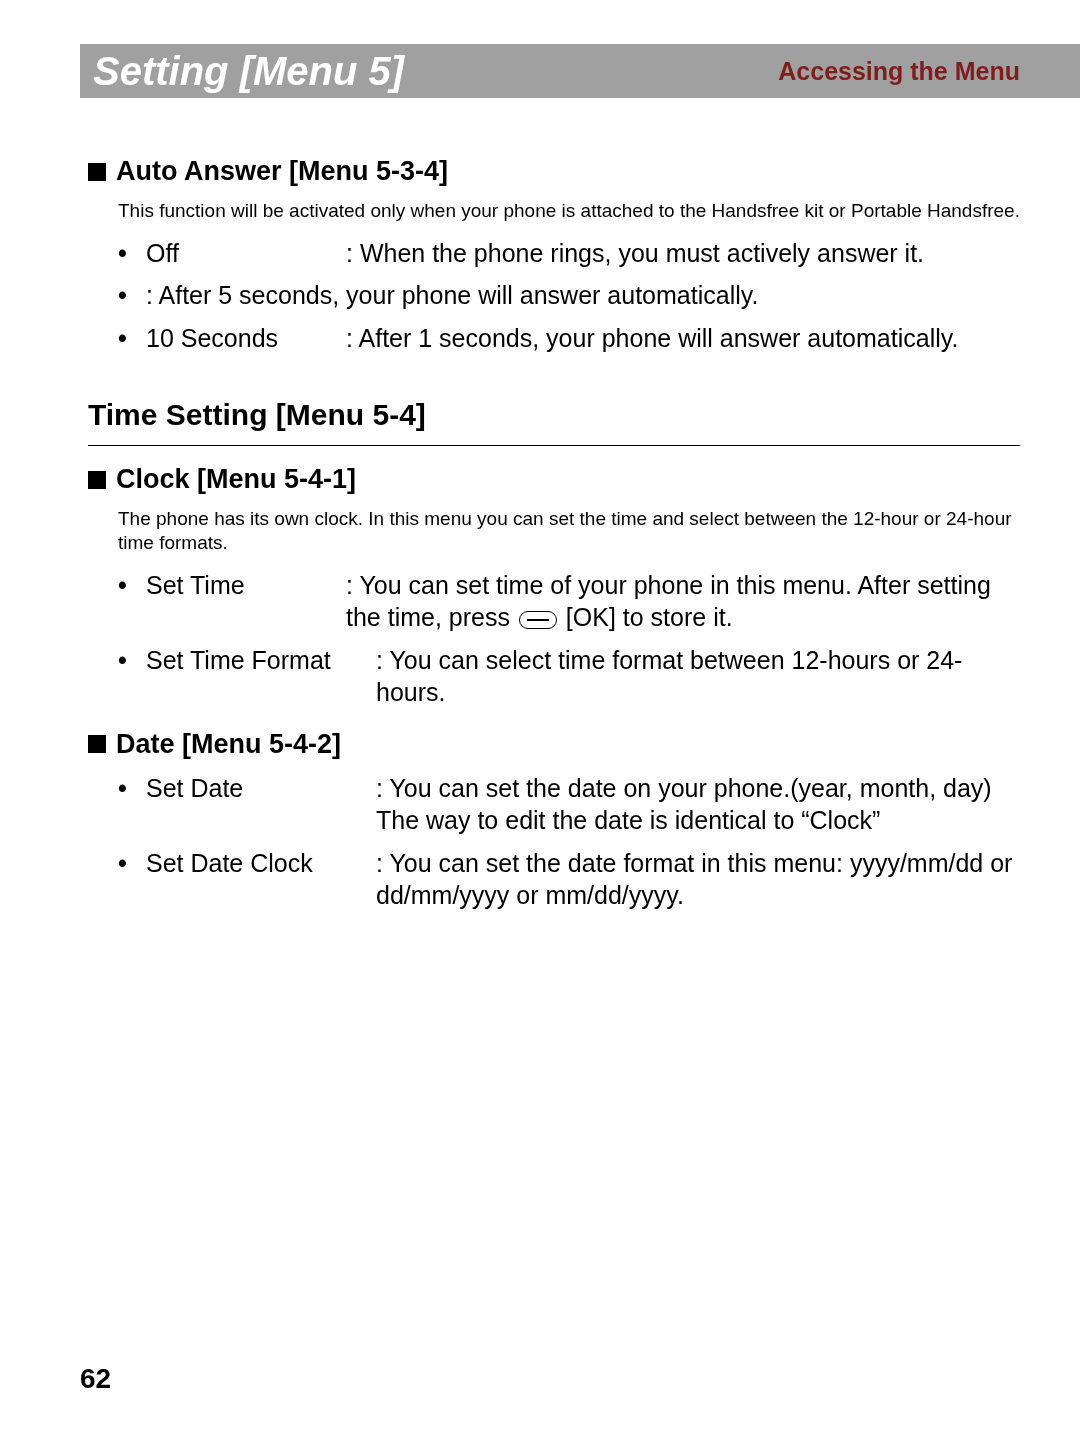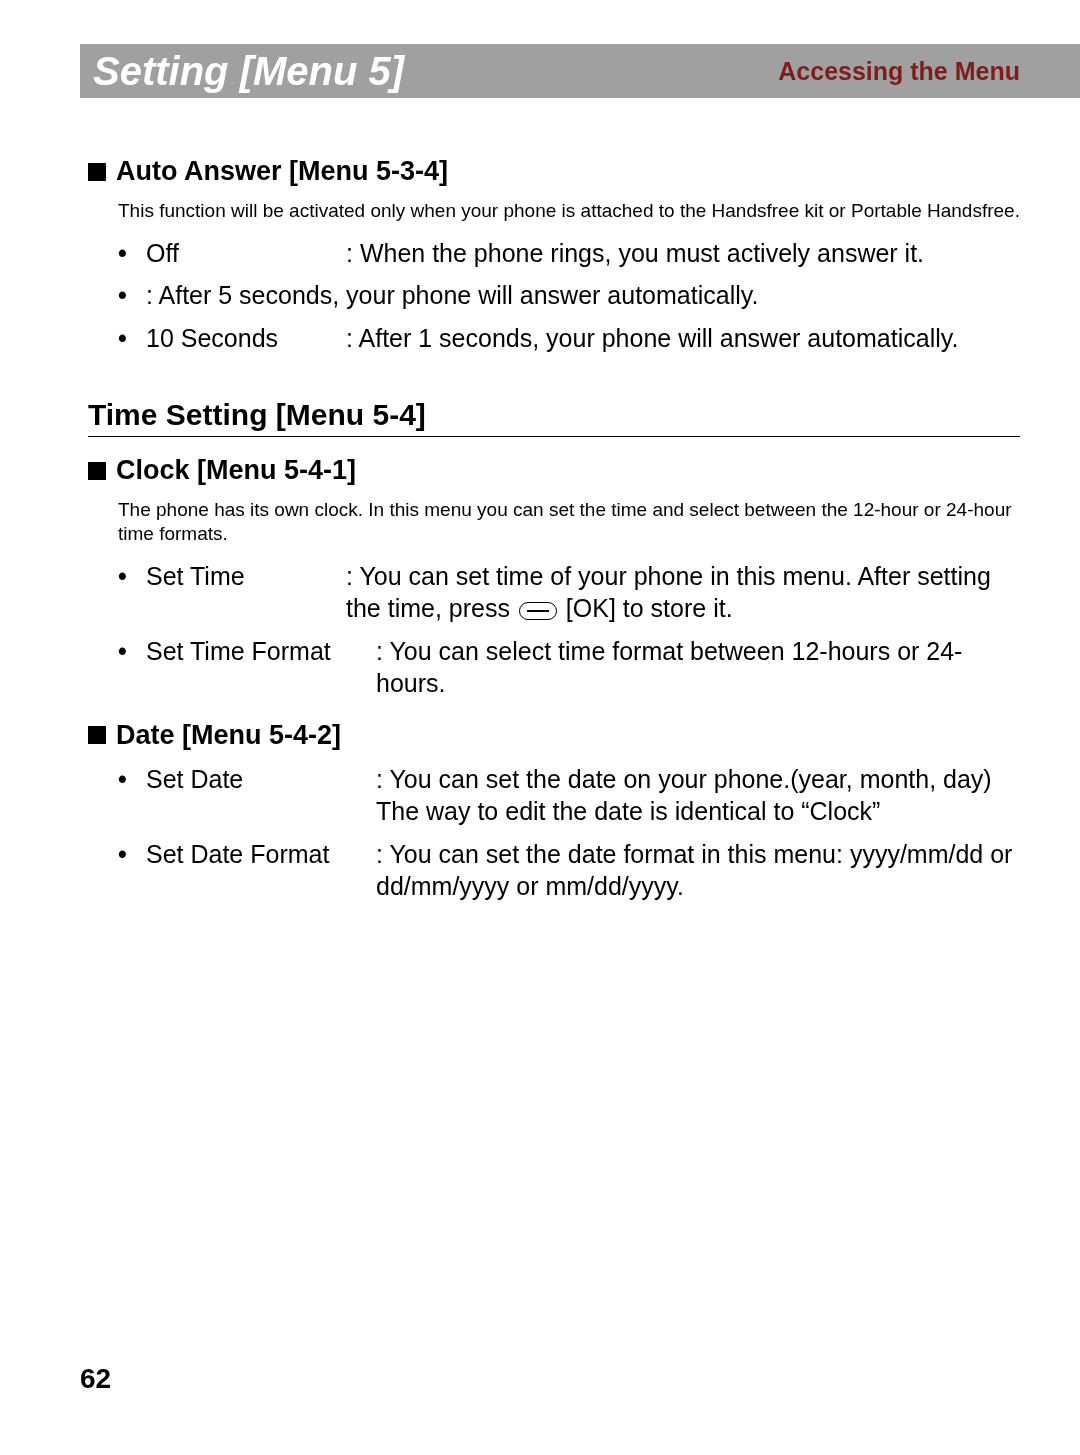--- a/index.html
+++ b/index.html
@@ -78,21 +78,21 @@
     width: 200px;
     flex-shrink: 0;
   }
   .option-desc {
     flex: 1;
   }
   .section-heading {
     font-size: 30px;
     font-weight: bold;
     border-bottom: 1.5px solid #000;
-    padding-bottom: 4px;
+    padding-bottom: 13px;
     margin-top: 44px;
     margin-bottom: 18px;
   }
   .page-number {
     position: absolute;
     bottom: 60px;
     left: 80px;
     font-size: 28px;
     font-weight: bold;
   }
@@ -174,20 +174,20 @@
   </div>
 
   <div class="sub-block">
     <div class="option-row" style="margin-left:0;">
       <div class="option-bullet">•</div>
       <div class="option-label wide-label">Set Date</div>
       <div class="option-desc">: You can set the date on your phone.(year, month, day) The way to edit the date is identical to “Clock”</div>
     </div>
     <div class="option-row" style="margin-left:0;">
       <div class="option-bullet">•</div>
-      <div class="option-label wide-label">Set Date Format</div>
+      <div class="option-label wide-label">Set Date Clock</div>
       <div class="option-desc">: You can set the date format in this menu: yyyy/mm/dd or dd/mm/yyyy or mm/dd/yyyy.</div>
     </div>
   </div>
 
 </div>
 
 <div class="page-number">62</div>
 
 </body></html>

